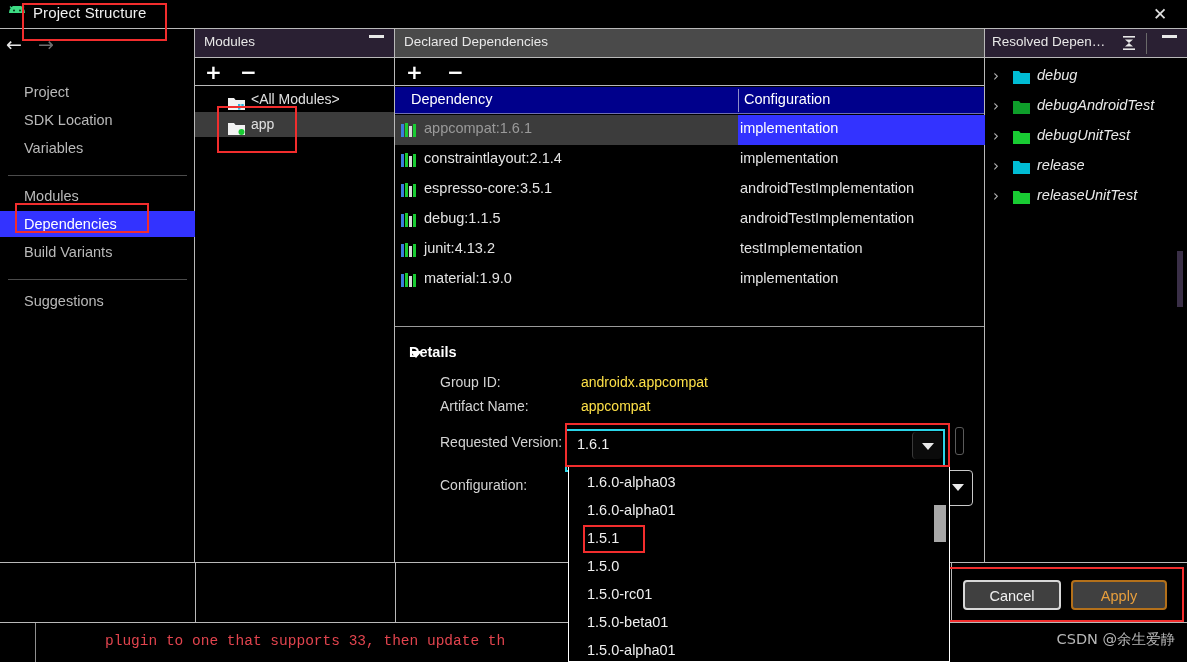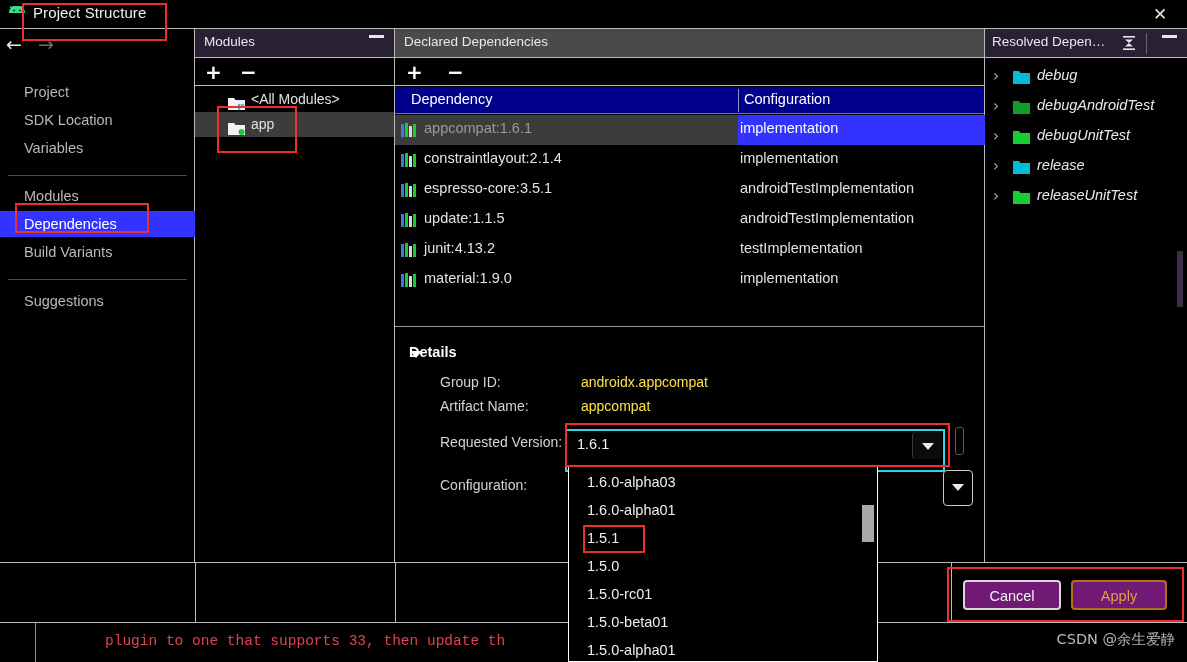--- a/index.html
+++ b/index.html
@@ -135,21 +135,21 @@
   
   .combo2{
     position:absolute; left:548px; top:441px; width:30px; height:36px;
     background:#000; border:1px solid #c9c9c9; border-radius:4px;
   }
   .combo2 .caret{ position:absolute; left:8px; top:13px; width:0;height:0;
     border-left:6px solid transparent;border-right:6px solid transparent;border-top:7px solid #e9e9e9;}
 
   
   .dropdown{
-    position:absolute; left:568px; top:465px; width:310px; height:197px;
+    position:absolute; left:568px; top:465px; width:382px; height:197px;
     background:#000; border:1px solid #ffffff; z-index:40; overflow:hidden;
   }
   .dd-item{ position:absolute; left:0; width:382px; height:28px; font-size:14.5px;
     color:#efefef; padding-left:18px; line-height:28px; white-space:nowrap; }
   .dd-scroll-track{ position:absolute; right:1px; top:0; width:14px; height:195px; background:#000; }
   .dd-scroll-thumb{ position:absolute; right:2px; top:39px; width:12px; height:37px; background:#a8a8a8; }
 
   
   .right{
     position:absolute; left:985px; top:28px; width:202px; height:534px;
@@ -165,21 +165,21 @@
   .res-row .fold{ position:absolute; left:28px; top:8px; width:17px; height:14px; }
   .res-row .lbl{ position:absolute; left:52px; top:5px; white-space:nowrap;font-style:italic; }
   .right-scroll{ position:absolute; right:4px; top:222px; width:6px; height:56px; background:#3a2f47; }
 
   
   .bottombar{
     position:absolute; left:0; top:562px; width:1187px; height:60px;
     border-top:1px solid #b9b9b9; background:#000;
   }
   .btn{
-    position:absolute; top:17px; height:30px; border-radius:4px; background:#701a75;
+    position:absolute; top:17px; height:30px; border-radius:4px; background:#404040;
     font-size:14.5px; text-align:center; line-height:28px;
   }
   .btn.cancel{ left:963px; width:98px; border:2px solid #d8d8d8; color:#f0f0f0; }
   .btn.apply{ left:1071px; width:96px; border:2px solid #b3701a; color:#e89f3c; }
 
   
   .console{
     position:absolute; left:0; top:622px; width:1187px; height:40px;
     background:#000; border-top:1px solid #b9b9b9;
   }
@@ -321,21 +321,21 @@
 
     <div class="dep-row" style="top:176px;">
       <span class="libicon">
         <svg width="17" height="14" viewBox="0 0 17 14">
           <rect x="0" y="1" width="3" height="13" fill="#3b7ddd"></rect>
           <rect x="4" y="0" width="3" height="14" fill="#19cc33"></rect>
           <rect x="8" y="3" width="3" height="11" fill="#d9d9d9"></rect>
           <rect x="12" y="1" width="3" height="13" fill="#19cc33"></rect>
         </svg>
       </span>
-      <span class="nm">update:1.1.5</span>
+      <span class="nm">debug:1.1.5</span>
       <span class="cfg">androidTestImplementation</span>
     </div>
 
     <div class="dep-row" style="top:206px;">
       <span class="libicon">
         <svg width="17" height="14" viewBox="0 0 17 14">
           <rect x="0" y="1" width="3" height="13" fill="#3b7ddd"></rect>
           <rect x="4" y="0" width="3" height="14" fill="#19cc33"></rect>
           <rect x="8" y="3" width="3" height="11" fill="#d9d9d9"></rect>
           <rect x="12" y="1" width="3" height="13" fill="#19cc33"></rect>

